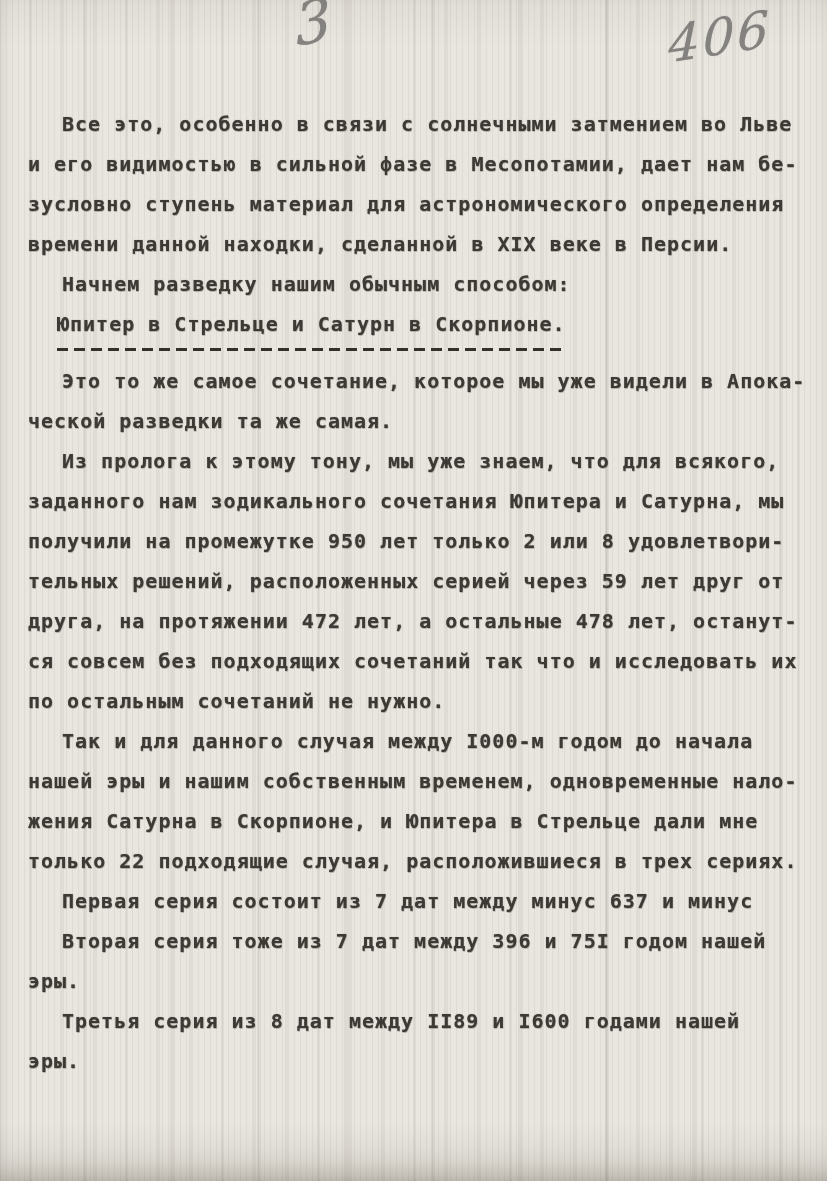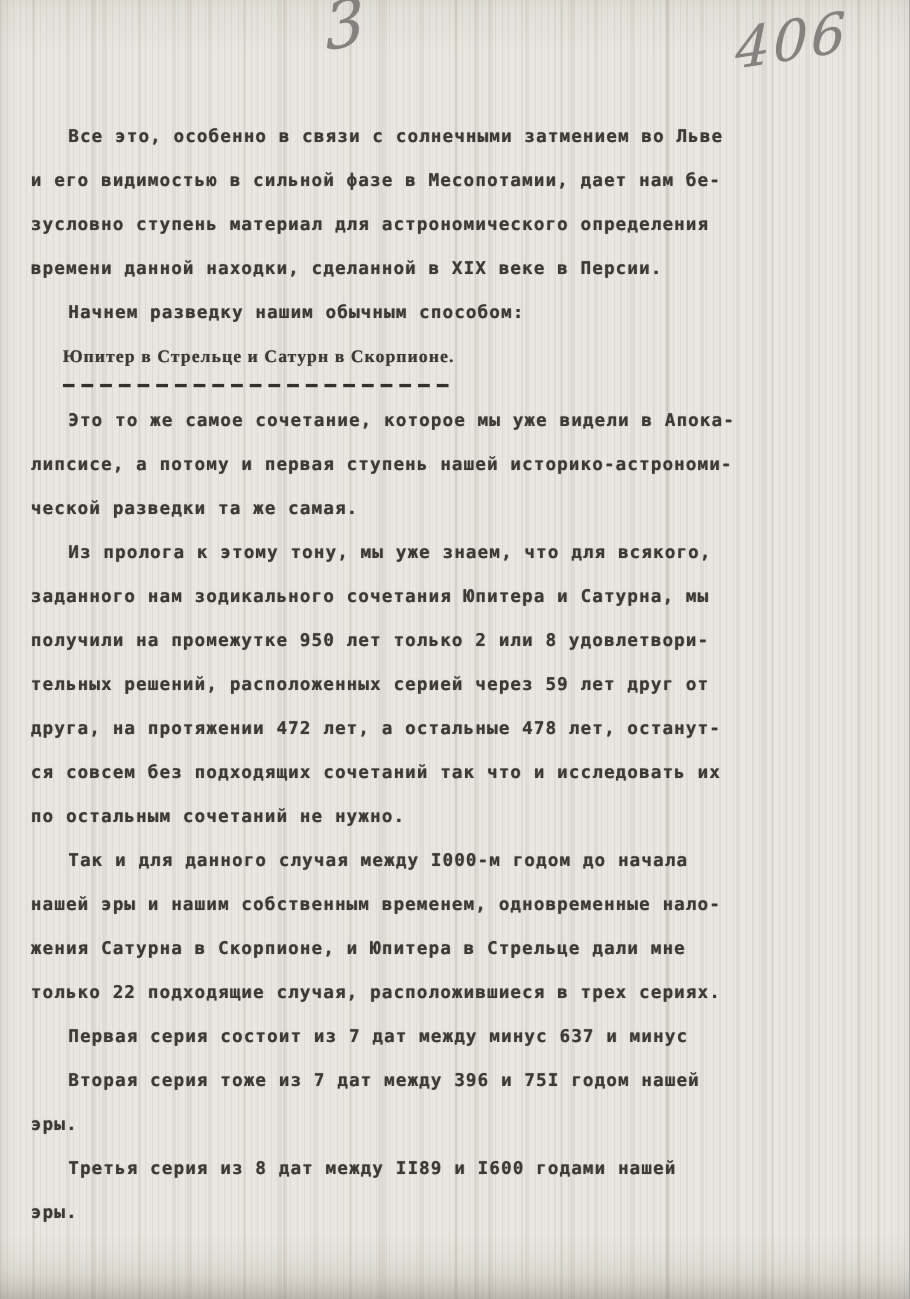--- a/index.html
+++ b/index.html
@@ -19,37 +19,36 @@
   }
   .textblock {
     position: absolute;
     left: 28px;
     top: 104px;
     width: 799px;
   }
   .ln {
     white-space: pre;
     line-height: 40px;
-    font-size: 16px;
+    font-size: 20px;
     letter-spacing: 1px;
     font-weight: 600;
     color: #3d3a35;
     text-shadow: 0 0 1px rgba(61,58,53,0.55), 0.5px 0.5px 0 rgba(61,58,53,0.25);
   }
   .ind { padding-left: 34px; }
   .hdr { padding-left: 29px; }
   .gap { margin-top: 10px; }
   .dashed {
     display: inline-block;
     padding-bottom: 7px;
     background-image: linear-gradient(90deg, #34312c 0 11px, rgba(0,0,0,0) 11px 17px);
     background-size: 17px 3px;
     background-repeat: repeat-x;
     background-position: 0 100%;
-    font-family: Liberation Serif, serif;
   }
   .hand {
     position: absolute;
     font-family: "DejaVu Serif", "Liberation Serif", serif;
     font-style: italic;
     color: #84827f;
     text-shadow: 0 0 1px rgba(130,128,125,0.6);
   }
   .hand-3 {
     left: 295px; top: -12px;
@@ -72,21 +71,20 @@
   <div class="hand hand-406">406</div>
 
   <div class="textblock">
     <div class="ln ind">Все это, особенно в связи с солнечными затмением во Льве</div>
     <div class="ln">и его видимостью в сильной фазе в Месопотамии, дает нам бе-</div>
     <div class="ln">зусловно ступень материал для астрономического определения</div>
     <div class="ln">времени данной находки, сделанной в XIX веке в Персии.</div>
     <div class="ln ind">Начнем разведку нашим обычным способом:</div>
     <div class="ln hdr"><span class="dashed">Юпитер в Стрельце и Сатурн в Скорпионе.</span></div>
     <div class="ln ind gap">Это то же самое сочетание, которое мы уже видели в Апока-</div>
-    <div class="ln">липсисе, а потому и первая ступень нашей историко-астрономи-</div>
     <div class="ln">ческой разведки та же самая.</div>
     <div class="ln ind">Из пролога к этому тону, мы уже знаем, что для всякого,</div>
     <div class="ln">заданного нам зодикального сочетания Юпитера и Сатурна, мы</div>
     <div class="ln">получили на промежутке 950 лет только 2 или 8 удовлетвори-</div>
     <div class="ln">тельных решений, расположенных серией через 59 лет друг от</div>
     <div class="ln">друга, на протяжении 472 лет, а остальные 478 лет, останут-</div>
     <div class="ln">ся совсем без подходящих сочетаний так что и исследовать их</div>
     <div class="ln">по остальным сочетаний не нужно.</div>
     <div class="ln ind">Так и для данного случая между I000-м годом до начала</div>
     <div class="ln">нашей эры и нашим собственным временем, одновременные нало-</div>

